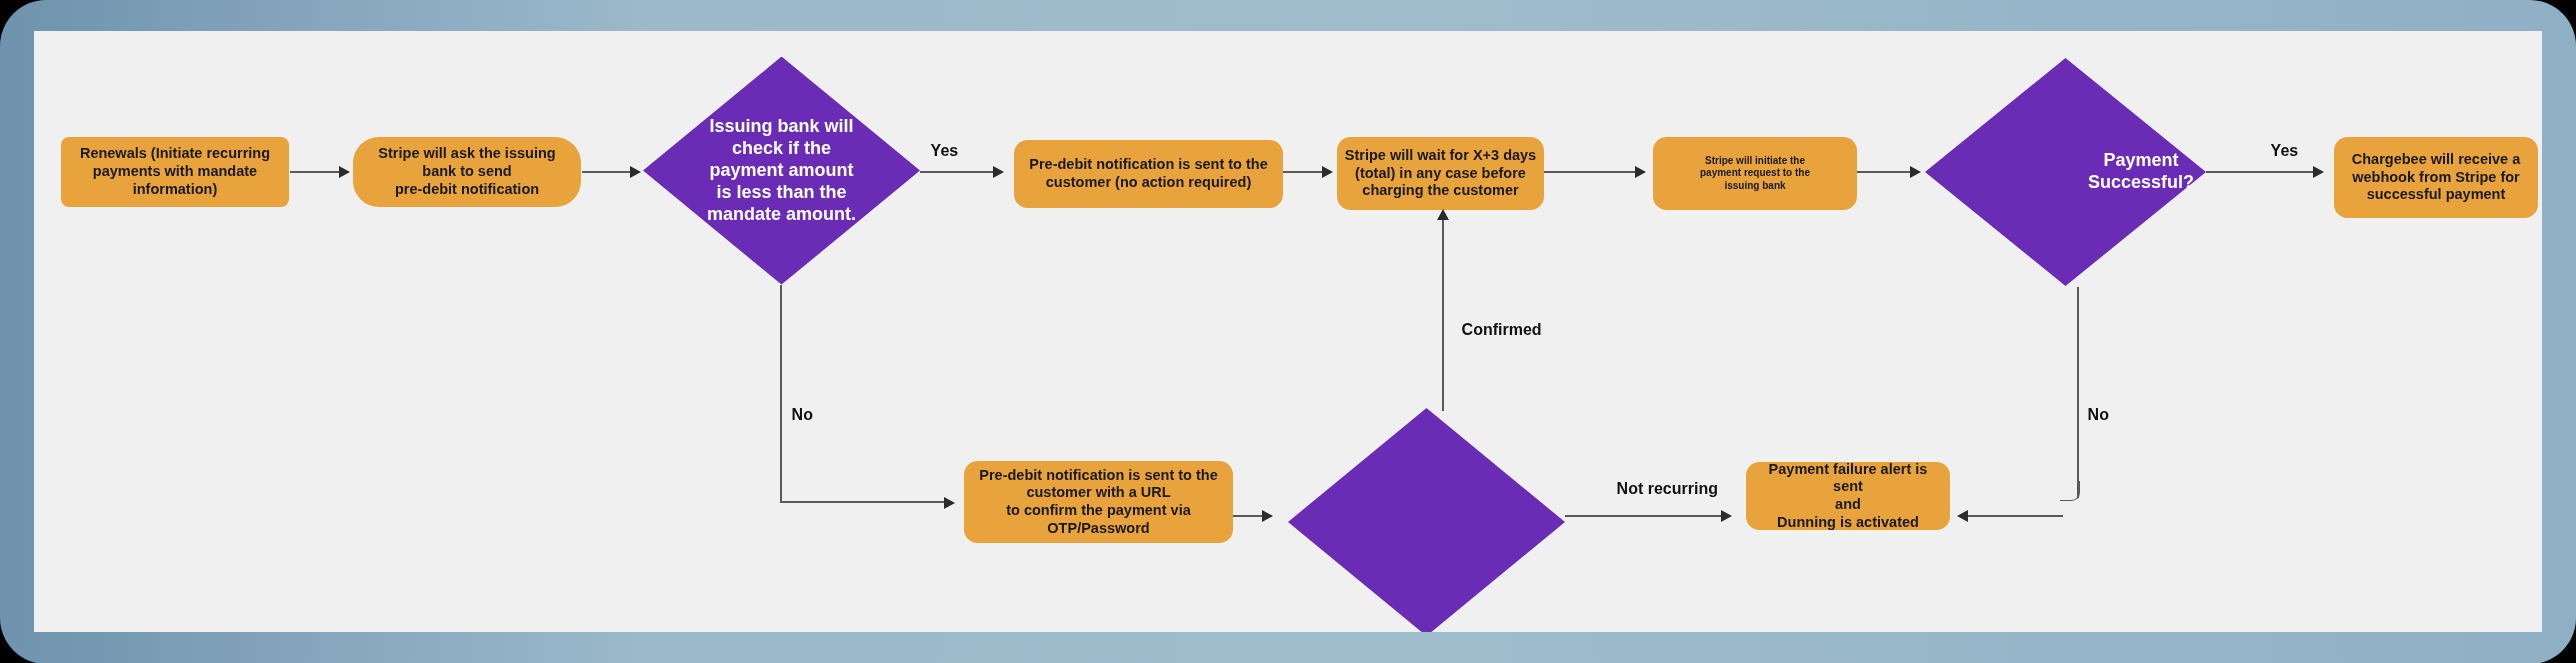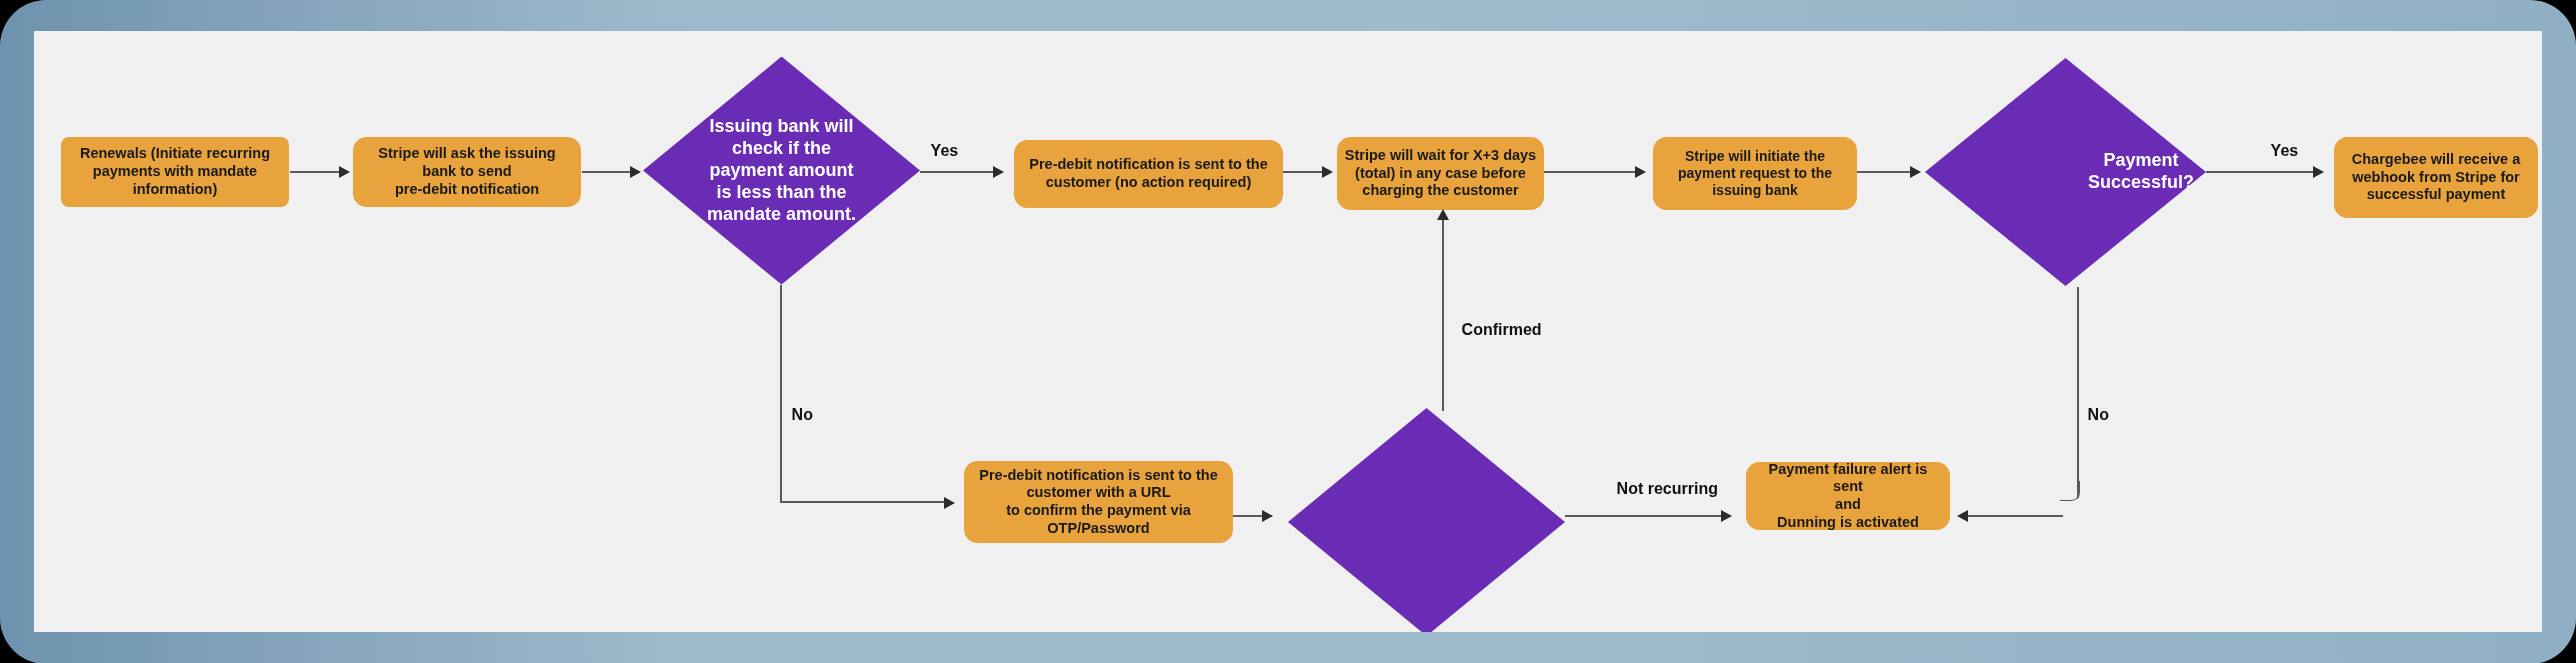--- a/index.html
+++ b/index.html
@@ -121,21 +121,21 @@
 
 <div id="device-frame">
   <div id="canvas">
 
     <div class="node process" style="left:27px; top:106px; width:228px; height:70px; font-size:14.5px;border-radius:8px;">
       <span class="label">Renewals (Initiate recurring
 payments with mandate
 information)</span>
     </div>
 
-    <div class="node process" style="left:319px; top:106px; width:228px; height:70px; font-size:14.5px;">
+    <div class="node process" style="left:319px; top:106px; width:228px; height:70px; font-size:14.5px;border-radius:26px;">
       <span class="label">Stripe will ask the issuing
 bank to send
 pre-debit notification</span>
     </div>
 
     <div class="node decision" style="left:609px; top:25.6px; width:277px; height:228px; font-size:18px;">
       <span class="diamond-shape"></span>
       <span class="label">Issuing bank will
 check if the
 payment amount
@@ -147,21 +147,21 @@
       <span class="label">Pre-debit notification is sent to the
 customer (no action required)</span>
     </div>
 
     <div class="node process" style="left:1303px; top:106px; width:207px; height:73px; font-size:14.5px;">
       <span class="label">Stripe will wait for X+3 days
 (total) in any case before
 charging the customer</span>
     </div>
 
-    <div class="node process" style="left:1619px; top:106px; width:204px; height:73px; font-size:14px;">
+    <div class="node process" style="left:1619px; top:106px; width:204px; height:73px; font-size:10px;">
       <span class="label">Stripe will initiate the
 payment request to the
 issuing bank</span>
     </div>
 
     <div class="node decision" style="left:1891px; top:27px; width:281px; height:228px; font-size:18px;justify-content:flex-end;">
       <span class="diamond-shape"></span>
       <span class="label">Payment
 Successful?</span>
     </div>

